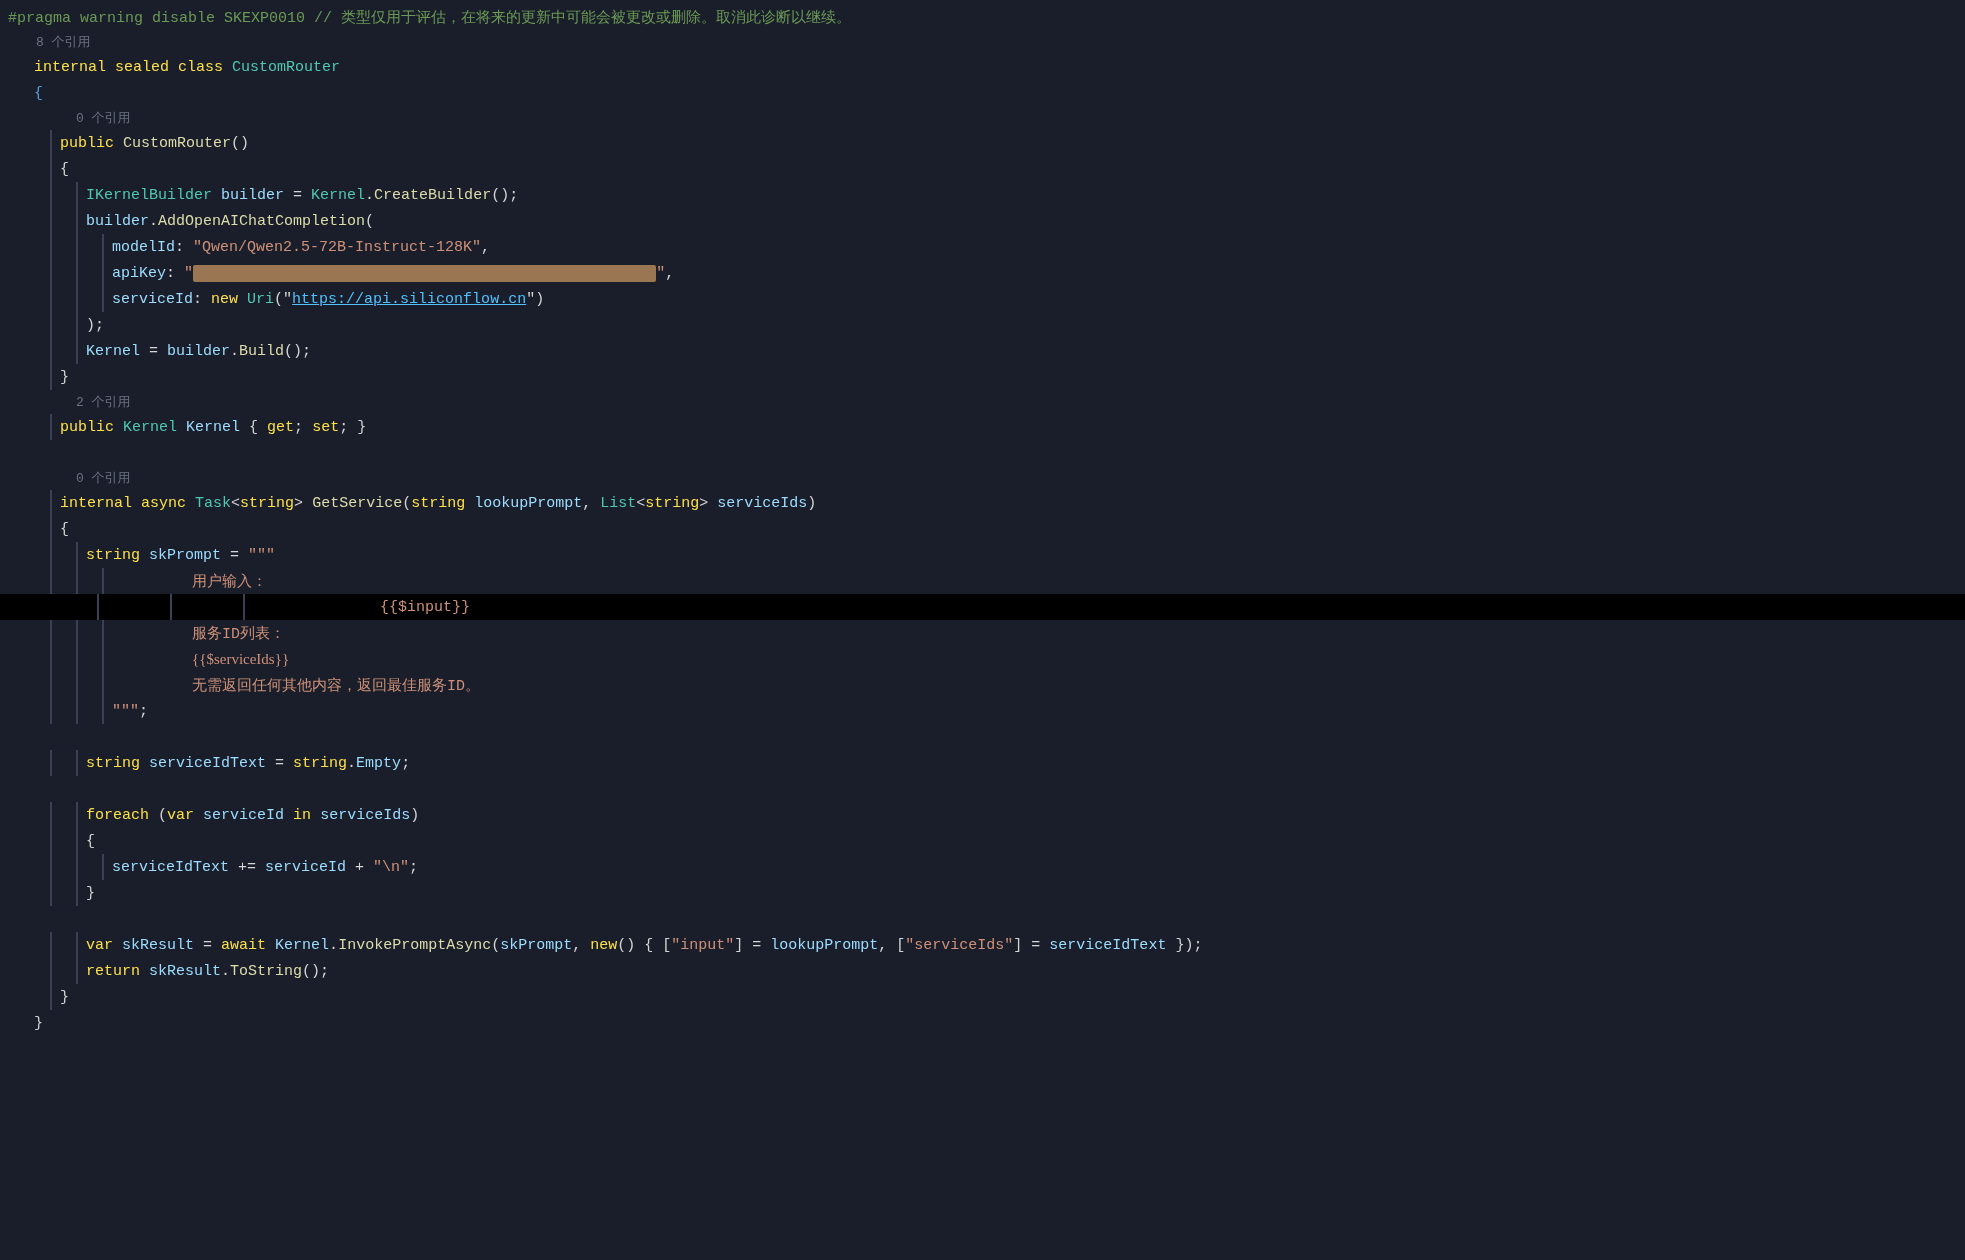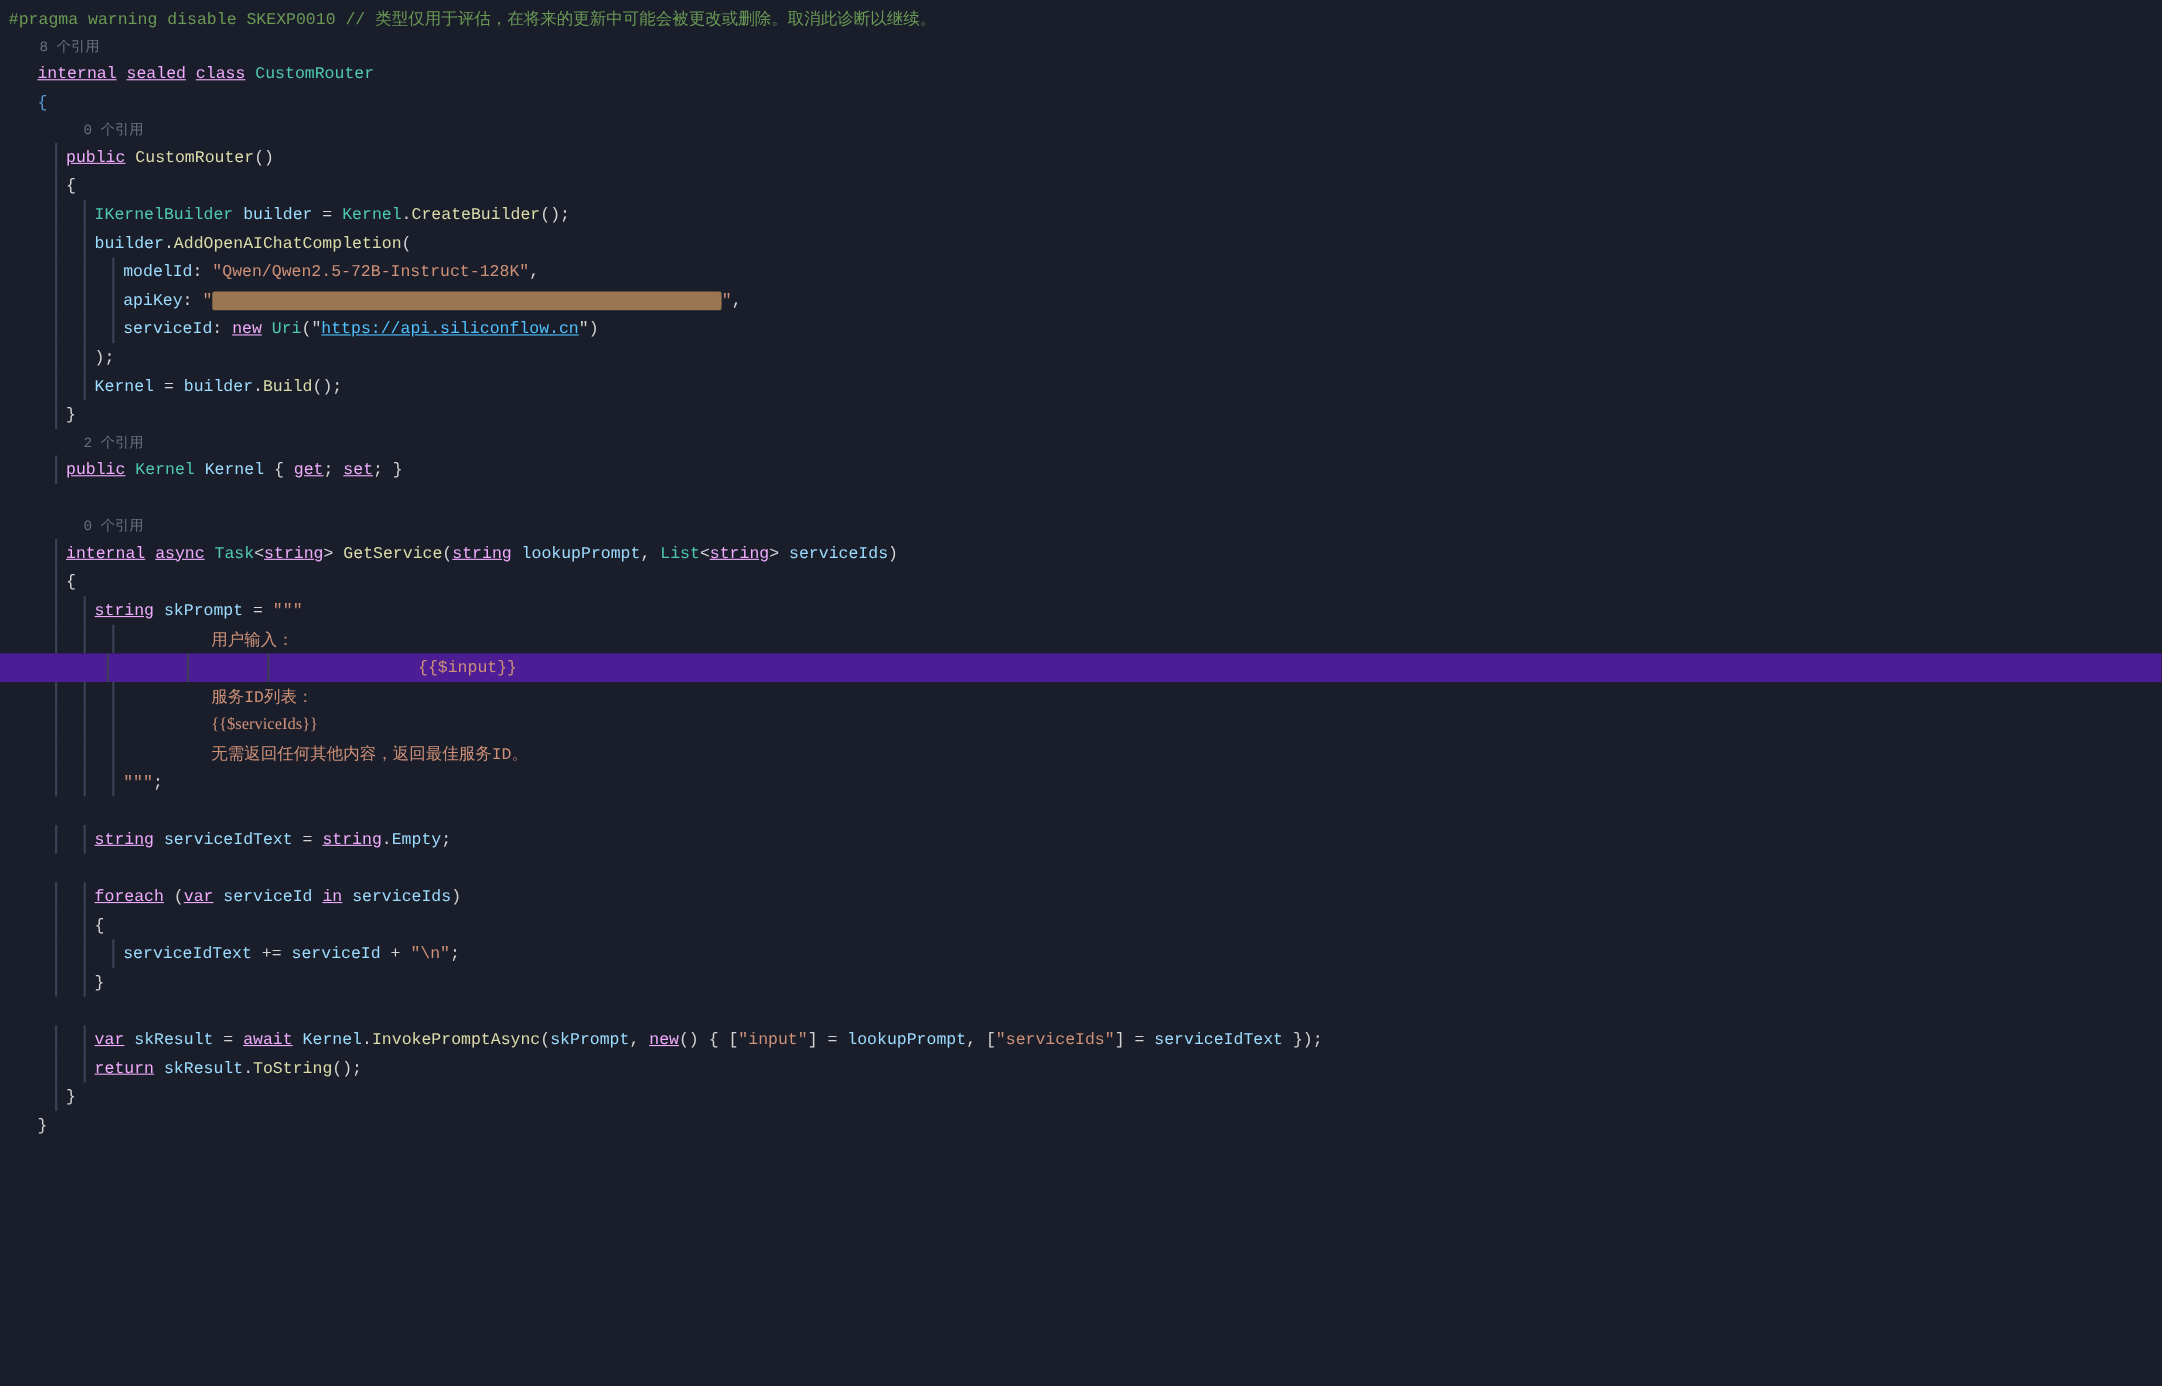--- a/index.html
+++ b/index.html
@@ -30,21 +30,21 @@
       display: flex;
       align-items: center;
       min-height: 24px;
       padding: 0 0 0 26px;
       white-space: pre;
       color: #6a7080;
       font-size: 14px;
     }
     .c-cyan { color: #9cdcfe; }
     .c-comment { color: #6a9955; }
-    .c-keyword { color: #f0abfc; text-decoration: underline; }
+    .c-keyword { color: #fde047; }
     .c-string { color: #ce9178; }
     .c-type { color: #4ec9b0; }
     .c-method { color: #dcdcaa; }
     .c-link { color: #4fc1ff; text-decoration: underline; }
     .c-ref-count { color: #6a7080; font-size: 13px; }
     .pragma-line {
       display: flex;
       min-height: 26px;
       padding: 2px 0 2px 8px;
       white-space: pre;
@@ -187,21 +187,21 @@
 
 
   <div class="code-line">
     <div style="width:26px;min-width:26px;"></div>
     <span style="display:inline-block;width:2px;background:#3a4055;height:26px;margin:0 8px 0 16px;"></span>
     <span style="display:inline-block;width:2px;background:#3a4055;height:26px;margin:0 8px 0 16px;"></span>
     <span style="display:inline-block;width:2px;background:#3a4055;height:26px;margin:0 8px 0 16px;"></span>
     <span style="padding-left:80px;" class="c-string">用户输入：</span>
   </div>
 
-  <div class="code-line" style="background-color:#4c1d95;gap:47px;">
+  <div class="code-line" style="background-color:#000000;gap:47px;">
     <div style="width:26px;min-width:26px;"></div>
     <span style="display:inline-block;width:2px;background:#3a4055;height:26px;margin:0 8px 0 16px;"></span>
     <span style="display:inline-block;width:2px;background:#3a4055;height:26px;margin:0 8px 0 16px;"></span>
     <span style="display:inline-block;width:2px;background:#3a4055;height:26px;margin:0 8px 0 16px;"></span>
     <span style="padding-left:80px;" class="c-string">{{$input}}</span>
   </div>
 
   <div class="code-line">
     <div style="width:26px;min-width:26px;"></div>
     <span style="display:inline-block;width:2px;background:#3a4055;height:26px;margin:0 8px 0 16px;"></span>

